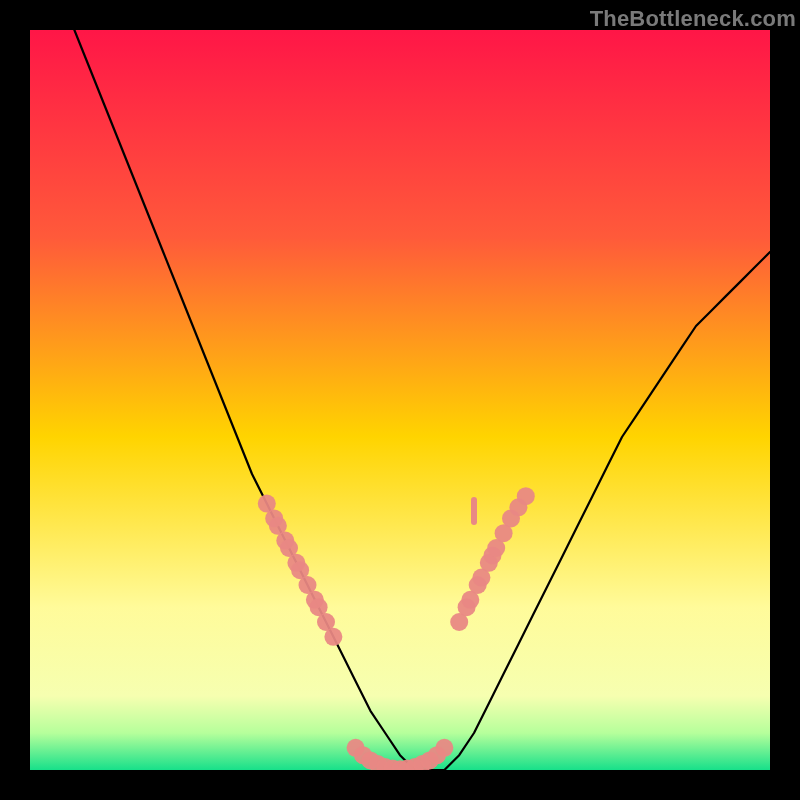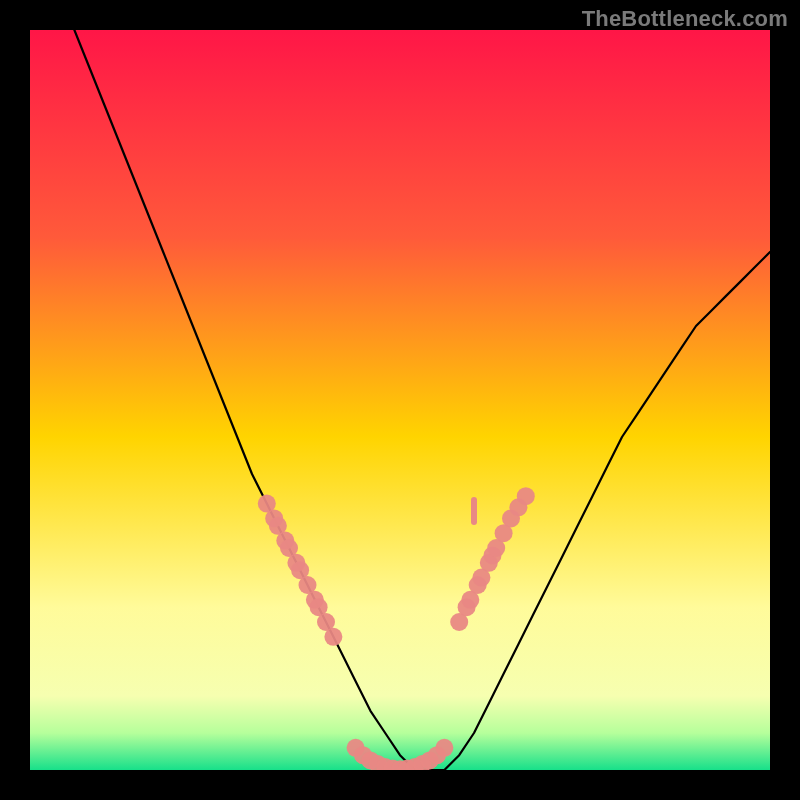--- a/index.html
+++ b/index.html
@@ -20,21 +20,21 @@
     position: absolute;
     left: 30px;
     top: 30px;
     width: 740px;
     height: 740px;
     overflow: hidden;
   }
   .watermark {
     position: absolute;
     top: 6px;
-    right: 12px;
+    right: 4px;
     color: #7a7a7a;
     font-size: 22px;
     font-weight: 600;
     letter-spacing: 0.2px;
     pointer-events: none;
   }
   svg { display: block; }
 </style>
 </head>
 <body>

